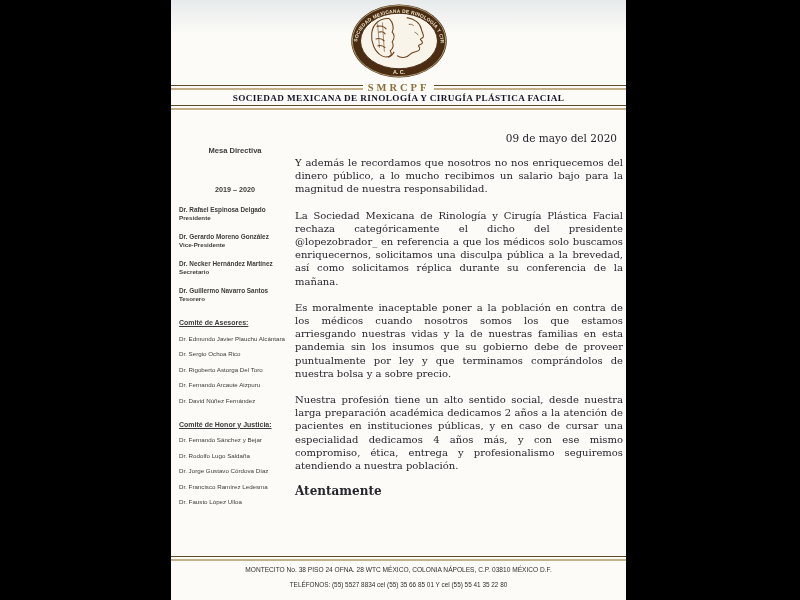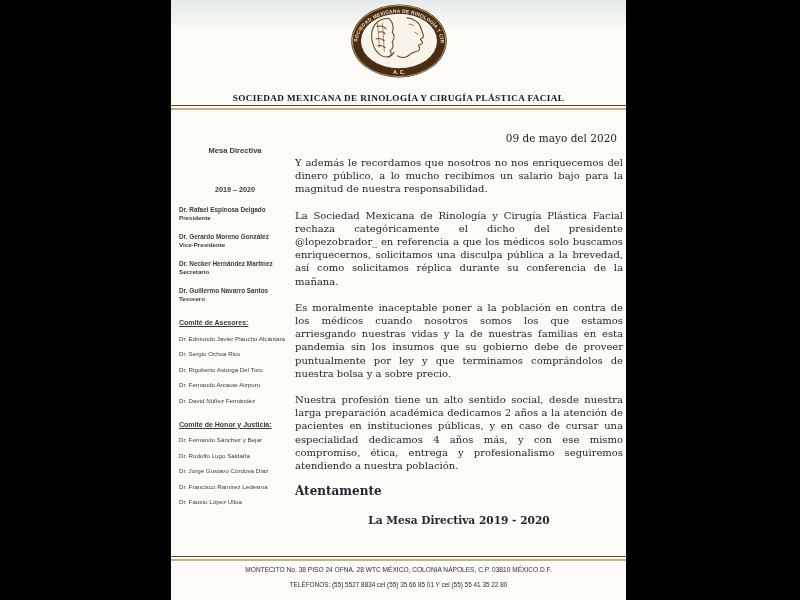--- a/index.html
+++ b/index.html
@@ -75,20 +75,25 @@
         <path d="M28,21 L30,46" stroke-width="0.6"></path>
       </g>
 
       <g stroke="#6e431d" stroke-width="1.1" fill="none">
         <path d="M58,15 C66,16 72,21 73,27 C73.5,30 76,33 75,35 C74.5,36 72.5,36 72,37.5 C73,39 74.5,39.5 74,41 C73.2,42.8 70.5,42.5 70,44 C71,45.5 72,46.5 71,48 C69,50.5 64,49.5 61,53 C58,56.5 52,57 48,54"></path>
         <path d="M66,30 C67.5,30.5 69,31.5 69.5,33" stroke-width="0.8"></path>
         <path d="M60,22 C62,21.5 64,22 65,23.5" stroke-width="0.8"></path>
       </g>
     </svg>
 
+    <div class="acronym-row">
+      <div class="rule-double"></div>
+      <div class="acronym">SMRCPF</div>
+      <div class="rule-double"></div>
+    </div>
     <div class="society-title">SOCIEDAD MEXICANA DE RINOLOGÍA Y CIRUGÍA PLÁSTICA FACIAL</div>
     <div class="rule-full"></div>
 
     <div class="doc-date">09 de mayo del 2020</div>
 
     <div class="sidebar">
       <div class="sb-title">Mesa Directiva</div>
       <div class="sb-term">2019 – 2020</div>
 
       <div class="member">
@@ -122,20 +127,19 @@
       <div class="c-item">Dr. Francisco Ramírez Ledesma</div>
       <div class="c-item">Dr. Fausto López Ulloa</div>
     </div>
 
     <div class="main">
       <p>Y además le recordamos que nosotros no nos enriquecemos del dinero público, a lo mucho recibimos un salario bajo para la magnitud de nuestra responsabilidad.</p>
       <p>La Sociedad Mexicana de Rinología y Cirugía Plástica Facial rechaza categóricamente el dicho del presidente @lopezobrador_ en referencia a que los médicos solo buscamos enriquecernos, solicitamos una disculpa pública a la brevedad, así como solicitamos réplica durante su conferencia de la mañana.</p>
       <p>Es moralmente inaceptable poner a la población en contra de los médicos cuando nosotros somos los que estamos arriesgando nuestras vidas y la de nuestras familias en esta pandemia sin los insumos que su gobierno debe de proveer puntualmente por ley y que terminamos comprándolos de nuestra bolsa y a sobre precio.</p>
       <p>Nuestra profesión tiene un alto sentido social, desde nuestra larga preparación académica dedicamos 2 años a la atención de pacientes en instituciones públicas, y en caso de cursar una especialidad dedicamos 4 años más, y con ese mismo compromiso, ética, entrega y profesionalismo seguiremos atendiendo a nuestra población.</p>
       <div class="closing">Atentamente</div>
-      <div class="signature">La Mesa Directiva 2019 - 2020</div>
     </div>
 
     <div class="footer-rule"></div>
     <div class="footer-address">MONTECITO No. 38 PISO 24 OFNA. 28 WTC MÉXICO, COLONIA NÁPOLES, C.P. 03810 MÉXICO D.F.</div>
     <div class="footer-phones">TELÉFONOS: (55) 5527 8834  cel (55) 35 66 85 01  Y  cel (55) 55 41 35 22 80</div>
   </div>
 </div>
 
 </body></html>

